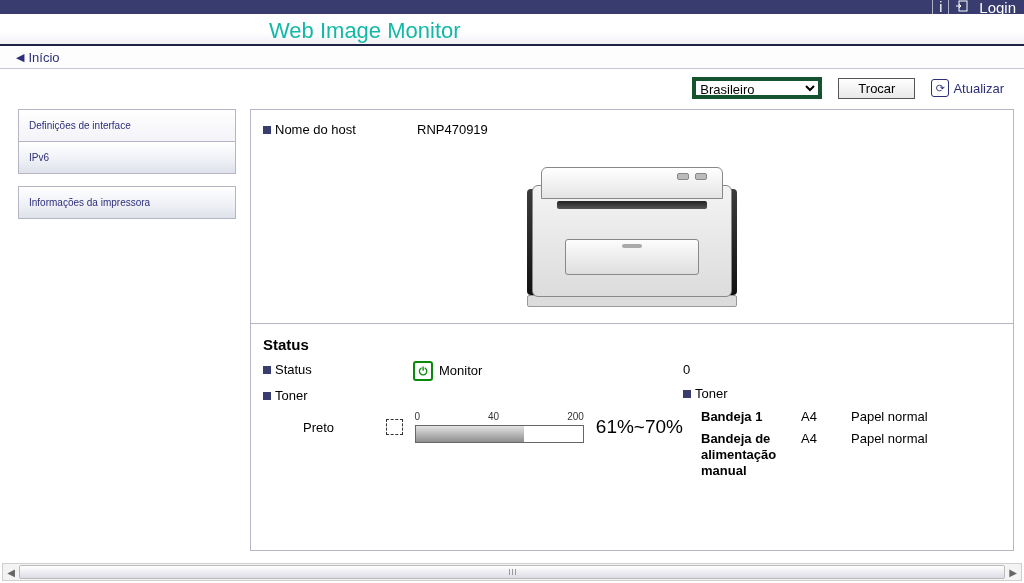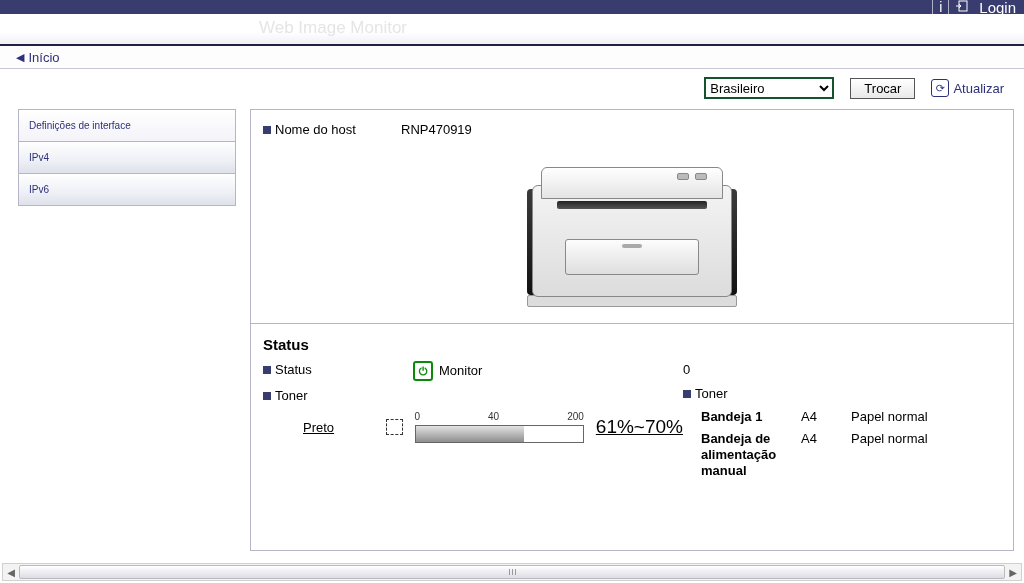--- a/index.html
+++ b/index.html
@@ -26,24 +26,24 @@
     position: absolute;
     left: 0;
     top: 14px;
     height: 30px;
     width: 1024px;
     background: linear-gradient(to bottom,#fff 0%,#fff 60%,#f1f1f6 100%);
     z-index: 1;
   }
   .topbar .title-label {
     position: absolute;
-    left: 259px;
+    left: 269px;
     top: 18px;
-    font-size: 17px;
-    color: #e5e5e5;
+    font-size: 22px;
+    color: #14b8a6;
     z-index: 2;
   }
   .topbar .right {
     position: absolute;
     right: 8px;
     top: 0;
     height: 14px;
     display: flex;
     align-items: center;
     gap: 6px;
@@ -85,27 +85,27 @@
     display: flex;
     align-items: center;
     justify-content: flex-end;
     gap: 16px;
     padding: 8px 20px 4px 0;
   }
   .toolrow select {
     font-size: 13px;
     height: 22px;
     width: 130px;
-    border: 2px solid #14532d;
+    border: 4px solid #14532d;
     background: #fff;
   }
   .toolrow .btn {
     border: 1px solid #555;
     background: linear-gradient(to bottom,#fff,#e8e8e8);
-    padding: 2px 13px;
+    padding: 2px 19px;
     font-size: 13px;
     cursor: pointer;
   }
   .toolrow .refresh {
     display: flex;
     align-items: center;
     gap: 4px;
     color: #2d2f7a;
     cursor: pointer;
   }
@@ -153,21 +153,21 @@
     margin-top: 6px;
     min-height: 440px;
   }
   .main .upper {
     padding: 12px 12px 6px 12px;
     border-bottom: 1px solid #b5b5c5;
   }
   .hostrow {
     display: flex;
     align-items: center;
-    gap: 8px;
+    gap: 24px;
   }
   .sq {
     width: 8px; height: 8px;
     background: #383c6e;
     display: inline-block;
     margin-right: 4px;
     position: relative;
     top: 0px;
   }
   .hostlabel {
@@ -279,21 +279,20 @@
     border: 2px solid #0a8a0a;
     border-radius: 3px;
     display: inline-flex;
     align-items: center; justify-content: center;
     color: #0a8a0a;
     font-size: 11px;
     font-weight: bold;
   }
   .toner-block {
     padding-left: 40px;
-    text-decoration: underline;
   }
   .toner-row {
     display: flex;
     align-items: center;
     gap: 12px;
   }
   .toner-name { width: 80px; }
   .toner-icon {
     width: 16px; height: 14px;
     border: 1px dashed #333;
@@ -407,22 +406,24 @@
     <span class="ricon">⟳</span>
     <span>Atualizar</span>
   </span>
 </div>
 
 <div class="body">
 
   <div class="sidebar">
     <div class="sidegroup">
       <div class="sideitem sel">Definições de interface</div>
-      <div class="sideitem">IPv4</div>
       <div class="sideitem">IPv6</div>
+    </div>
+    <div class="sidegroup">
+      <div class="sideitem">Informações da impressora</div>
     </div>
   </div>
 
   <div class="main">
     <div class="upper">
       <div class="hostrow">
         <span class="hostlabel"><span class="sq"></span><span>Nome do host</span></span>
         <span>RNP470919</span>
       </div>
       <div class="printer-wrap">

